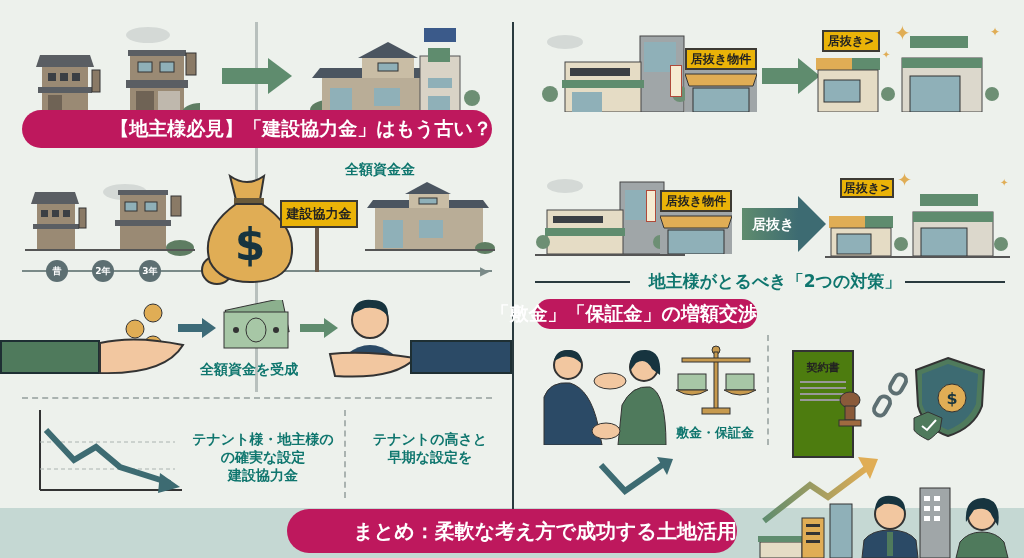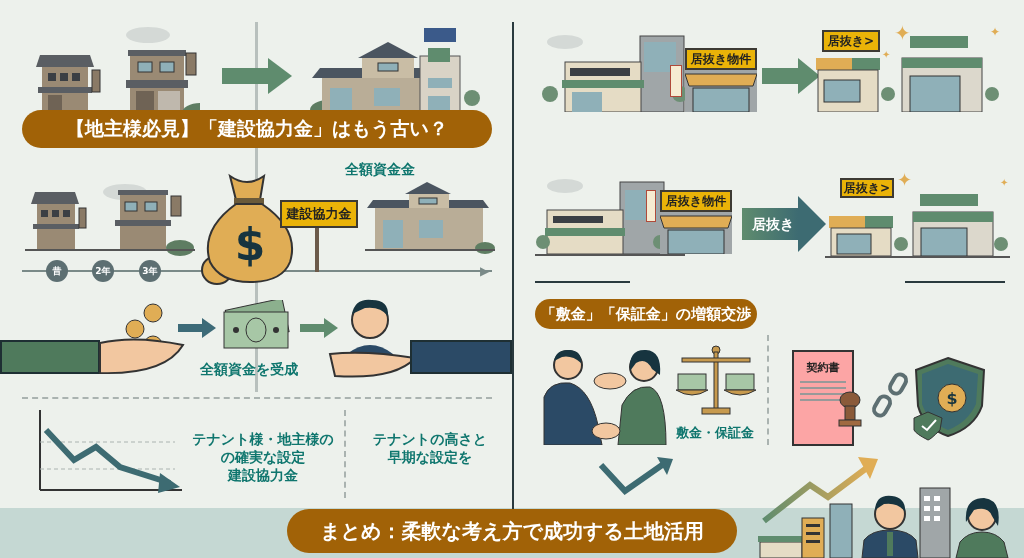--- a/index.html
+++ b/index.html
@@ -1,19 +1,19 @@
 <!DOCTYPE html>
 <html><head>
 <meta charset="utf-8">
 <style>
   *{box-sizing:border-box;margin:0;padding:0}
   html,body{width:1024px;height:558px;overflow:hidden;background:#eef2ed;font-family:"DejaVu Sans","Liberation Sans",sans-serif}
   #root{position:relative;width:1024px;height:558px;background:#edf1ec}
   .abs{position:absolute}
-  .pill{position:absolute;background:#a16207;color:#fff;border-radius:24px;display:flex;align-items:center;justify-content:center;font-weight:bold;white-space:nowrap}
+  .pill{position:absolute;background:#be185d;color:#fff;border-radius:24px;display:flex;align-items:center;justify-content:flex-end;font-weight:bold;white-space:nowrap}
   .txt{position:absolute;color:#0f766e;font-weight:bold;text-align:center;white-space:nowrap;line-height:1.3}
   .bottom-band{position:absolute;left:0;top:508px;width:1024px;height:50px;background:#c5d8d3}
   .divider-v{position:absolute;background:#2a3a3e}
   .vline-grey{position:absolute;left:255px;top:22px;width:3px;height:370px;background:#b8c0bd}
   .dash-h{position:absolute;border-top:2px dashed #aab3b0}
   .dash-v{position:absolute;border-left:2px dashed #aab3b0}
   .circle-tag{position:absolute;width:22px;height:22px;border-radius:50%;background:#5d6f72;color:#fff;font-size:9px;font-weight:bold;display:flex;align-items:center;justify-content:center}
   .sign{position:absolute;background:#eab308;border:2px solid #3d3a33;color:#222;font-weight:bold;display:flex;align-items:center;justify-content:center;white-space:nowrap}
 </style>
 </head>
@@ -273,23 +273,24 @@
     <circle cx="76" cy="72" r="7" fill="#6d8f74"></circle>
     <rect x="95" y="22" width="58" height="12" fill="#5f8c6e"></rect>
     <rect x="88" y="40" width="80" height="44" fill="#dcd8cc" stroke="#444"></rect>
     <rect x="88" y="40" width="80" height="10" fill="#5f8c6e"></rect>
     <rect x="96" y="56" width="46" height="28" fill="#8fb0b8" stroke="#333"></rect>
     <circle cx="176" cy="72" r="7" fill="#6d8f74"></circle>
     <rect x="0" y="84" width="185" height="2" fill="#555"></rect>
   </svg>
 
   <div class="abs" style="left:535px;top:281px;width:95px;height:2px;background:#2a3a3e"></div>
+  <div class="txt" style="left:640px;top:270px;font-size:17px;width:270px">地主様がとるべき「2つの対策」</div>
   <div class="abs" style="left:905px;top:281px;width:100px;height:2px;background:#2a3a3e"></div>
 
-  <div class="pill" style="left:535px;top:299px;width:222px;height:30px;font-size:15px">
+  <div class="pill" style="left:535px;top:299px;width:222px;height:30px;font-size:19px">
     <span>「敷金」「保証金」の増額交渉</span>
   </div>
 
   <svg class="abs" style="left:540px;top:345px" width="140" height="100">
     <circle cx="28" cy="20" r="14" fill="#f2c7a0" stroke="#333" stroke-width="2"></circle>
     <path d="M14 16 Q16 4 30 5 Q42 6 41 18 Q32 10 22 12 Z" fill="#17343f"></path>
     <path d="M4 100 L4 52 Q10 36 30 38 Q50 44 58 80 L62 100 Z" fill="#2b4a66" stroke="#333"></path>
     <circle cx="104" cy="22" r="14" fill="#f2c7a0" stroke="#333" stroke-width="2"></circle>
     <path d="M90 26 Q88 4 106 5 Q122 6 120 30 L112 24 Q106 12 96 18 Z" fill="#17343f"></path>
     <path d="M78 100 L82 60 Q92 40 110 42 Q126 48 126 100 Z" fill="#4f7a5c" stroke="#333"></path>
@@ -304,21 +305,21 @@
     <rect x="26" y="64" width="28" height="6" fill="#c79a4e" stroke="#333"></rect>
     <rect x="2" y="30" width="28" height="16" fill="#a7c7a6" stroke="#333"></rect>
     <rect x="50" y="30" width="28" height="16" fill="#a7c7a6" stroke="#333"></rect>
     <path d="M0 46 Q16 56 32 46 Z" fill="#c79a4e" stroke="#333"></path>
     <path d="M48 46 Q64 56 80 46 Z" fill="#c79a4e" stroke="#333"></path>
   </svg>
   <div class="txt" style="left:676px;top:425px;font-size:13px">敷金・保証金</div>
 
   <div class="dash-v" style="left:767px;top:335px;height:110px"></div>
 
-  <div class="abs" style="left:792px;top:350px;width:62px;height:96px;background:#fca5a5;border:2px solid #333">
+  <div class="abs" style="left:792px;top:350px;width:62px;height:108px;background:#4d7c0f;border:2px solid #333">
     <div style="font-size:11px;font-weight:bold;text-align:center;margin-top:8px;color:#222">契約書</div>
     <div style="margin:6px 6px 0;height:2px;background:#999"></div>
     <div style="margin:4px 6px 0;height:2px;background:#999"></div>
     <div style="margin:4px 6px 0;height:2px;background:#999"></div>
     <div style="margin:4px 6px 0;height:2px;background:#999"></div>
   </div>
   <svg class="abs" style="left:835px;top:390px" width="30" height="40">
     <ellipse cx="15" cy="10" rx="10" ry="8" fill="#8a5a3a" stroke="#333"></ellipse>
     <rect x="10" y="16" width="10" height="14" fill="#8a5a3a" stroke="#333"></rect>
     <rect x="4" y="30" width="22" height="6" fill="#a06a40" stroke="#333"></rect>

